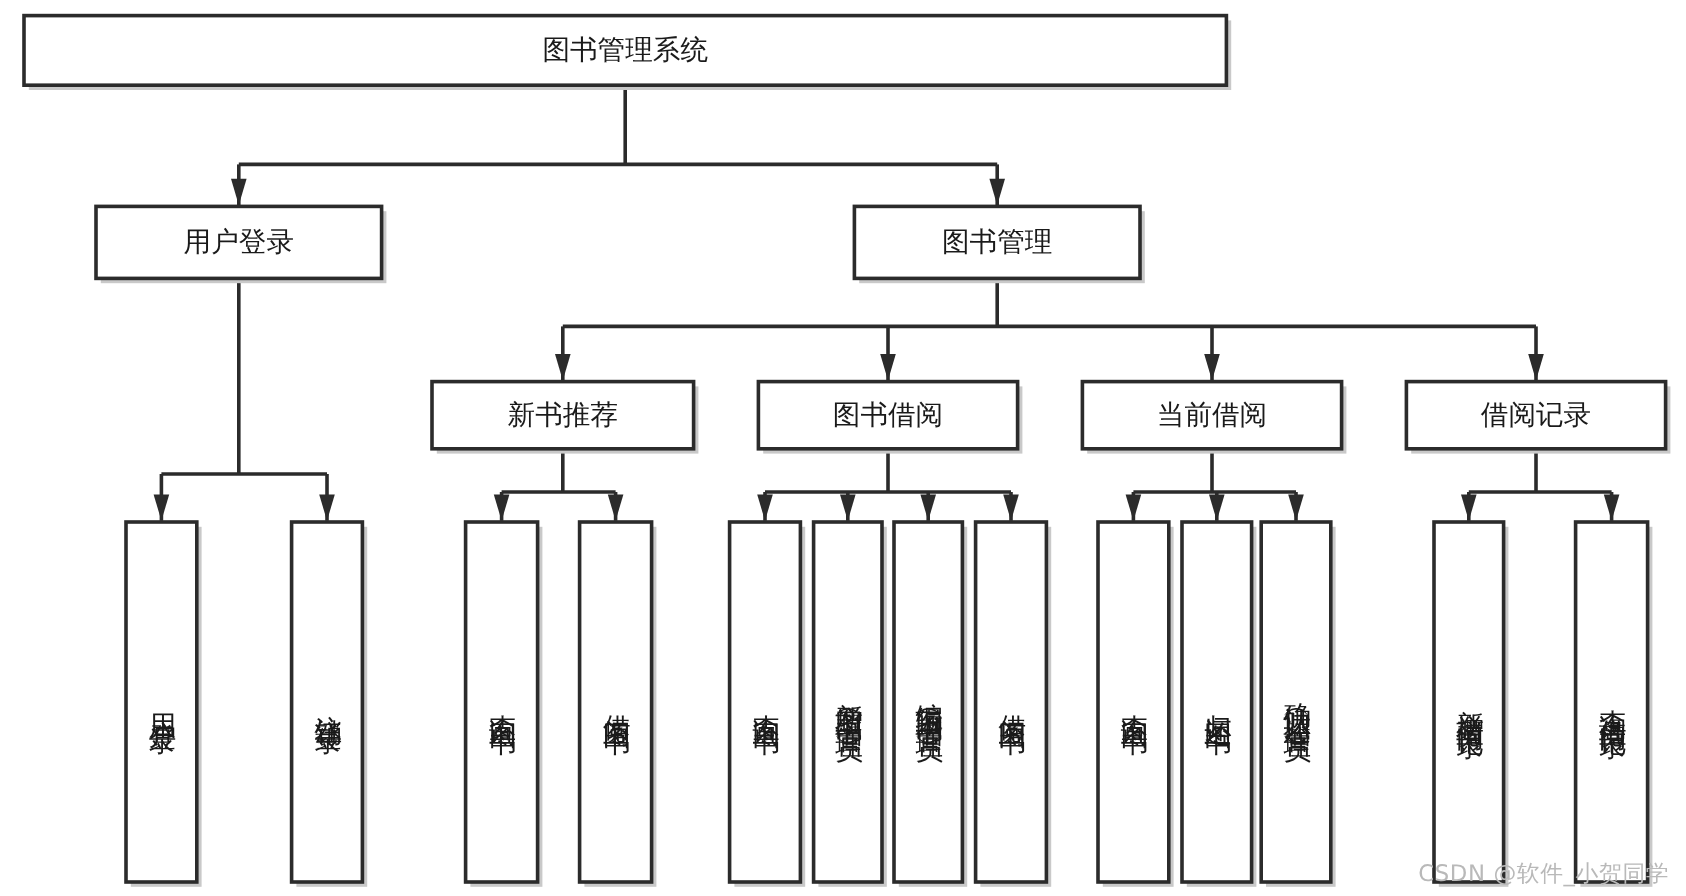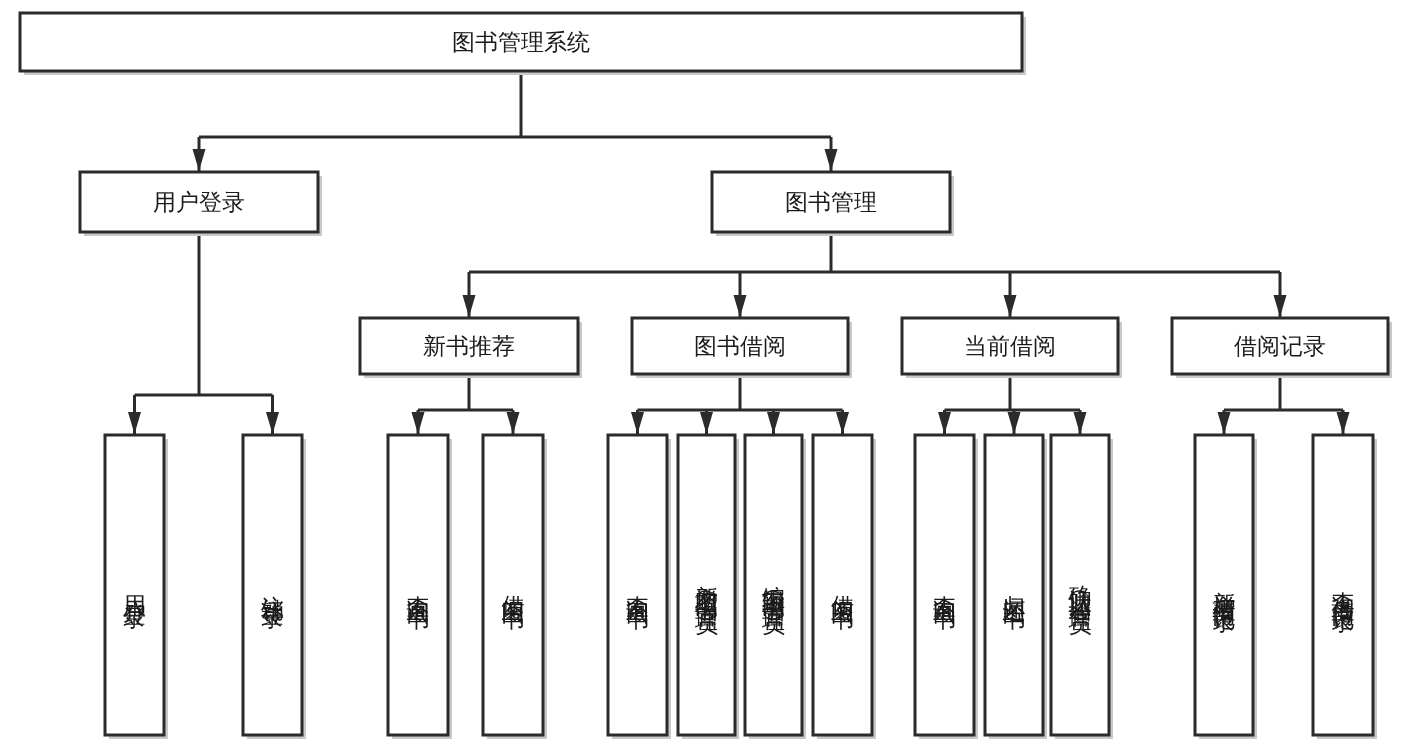--- a/index.html
+++ b/index.html
@@ -232,13 +232,14 @@
       <div class="node-label-v" style="left: 608px; top: 435px; width: 59px; height: 300px;">查询图书</div>
       <div class="node-label-v" style="left: 678px; top: 435px; width: 57px; height: 300px;">新增图书（管理员）</div>
       <div class="node-label-v" style="left: 745px; top: 435px; width: 57px; height: 300px;">编辑图书（管理员）</div>
       <div class="node-label-v" style="left: 813px; top: 435px; width: 59px; height: 300px;">借阅图书</div>
       <div class="node-label-v" style="left: 915px; top: 435px; width: 59px; height: 300px;">查询图书</div>
       <div class="node-label-v" style="left: 985px; top: 435px; width: 58px; height: 300px;">归还图书</div>
       <div class="node-label-v" style="left: 1051px; top: 435px; width: 58px; height: 300px;">确认归还（管理员）</div>
       <div class="node-label-v" style="left: 1195px; top: 435px; width: 58px; height: 300px;">新增借阅记录</div>
       <div class="node-label-v" style="left: 1313px; top: 435px; width: 60px; height: 300px;">查询借阅记录</div>
     </div>
+  <div class="watermark">CSDN @软件_小贺同学</div>
 </div>
 
 </body></html>

